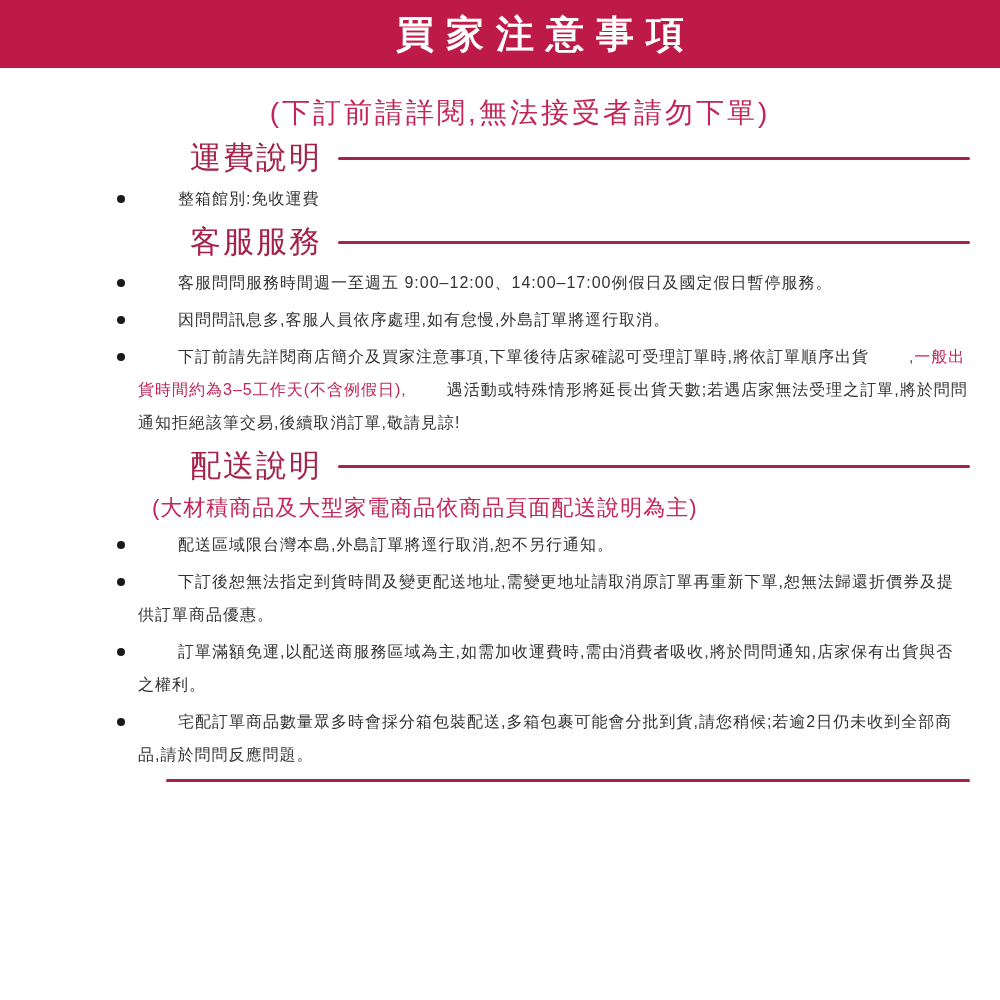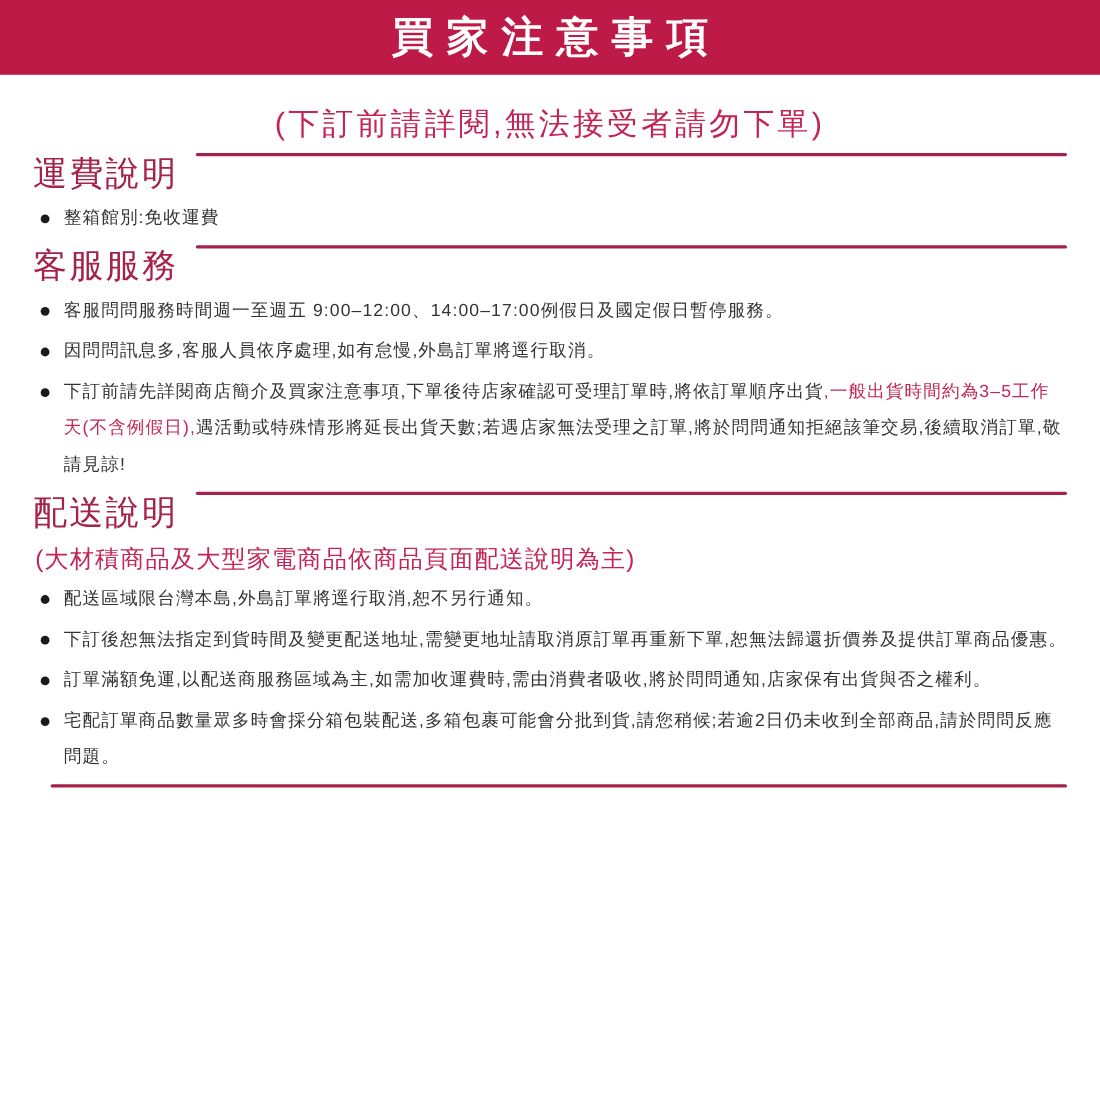--- a/index.html
+++ b/index.html
@@ -4,21 +4,21 @@
 <style>
   :root{
     --banner-bg:#be1a47;
     --banner-text:#ffffff;
     --heading:#a5224a;
     --divider:#a5224a;
     --accent:#c22556;
     --body-text:#333333;
     --page-bg:#ffffff;
   }
-  *{box-sizing:border-box;}
+  *{box-sizing:border-box;padding-left:40px;}
   html,body{margin:0;padding:0;}
   body{
     width:1000px;
     min-height:1000px;
     background:var(--page-bg);
     font-family:"Liberation Sans","DejaVu Sans",sans-serif;
     color:var(--body-text);
   }
   .banner{
     width:1000px;
@@ -42,20 +42,21 @@
     color:var(--accent);
     font-size:28px;
     font-weight:500;
     letter-spacing:3px;
     margin-top:27px;
     line-height:36px;
   }
   section{display:block;}
   .sec-head{
     display:flex;
+    align-items:center;
     margin:8px 30px 0 30px;
   }
   .sec-head h2{
     margin:0;
     font-size:31px;
     font-weight:500;
     color:var(--heading);
     letter-spacing:2px;
     line-height:38px;
     white-space:nowrap;

